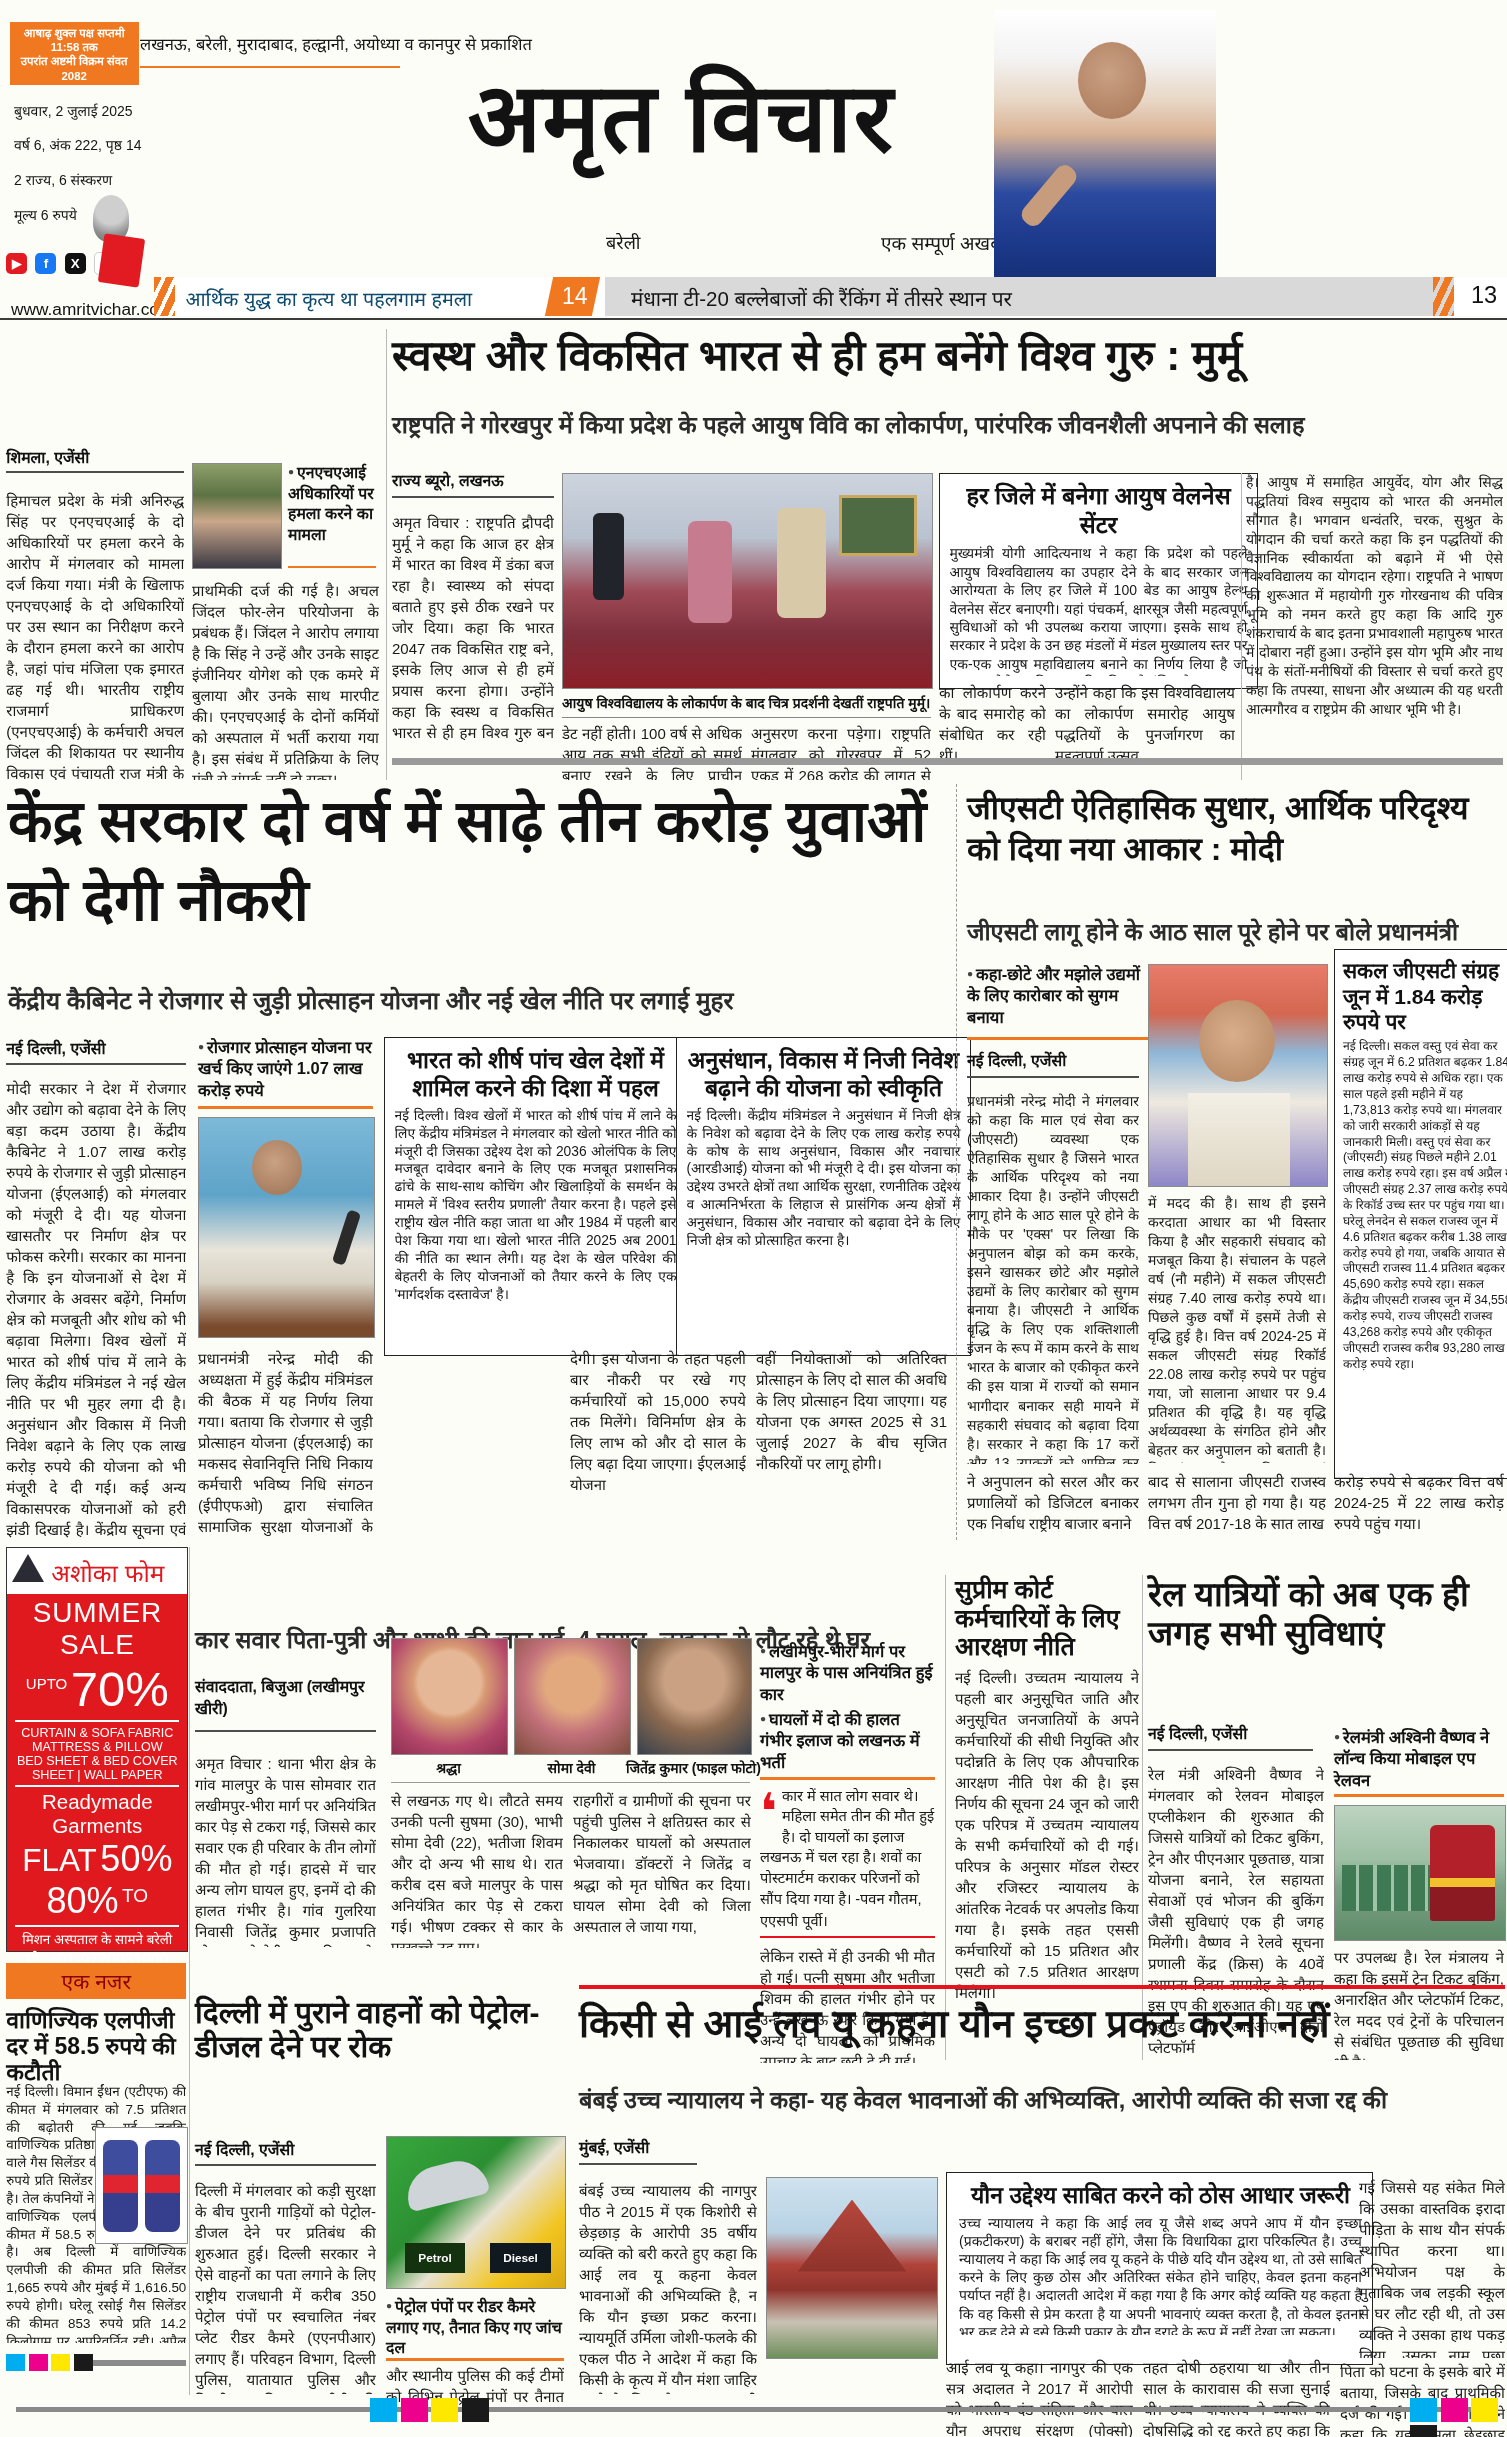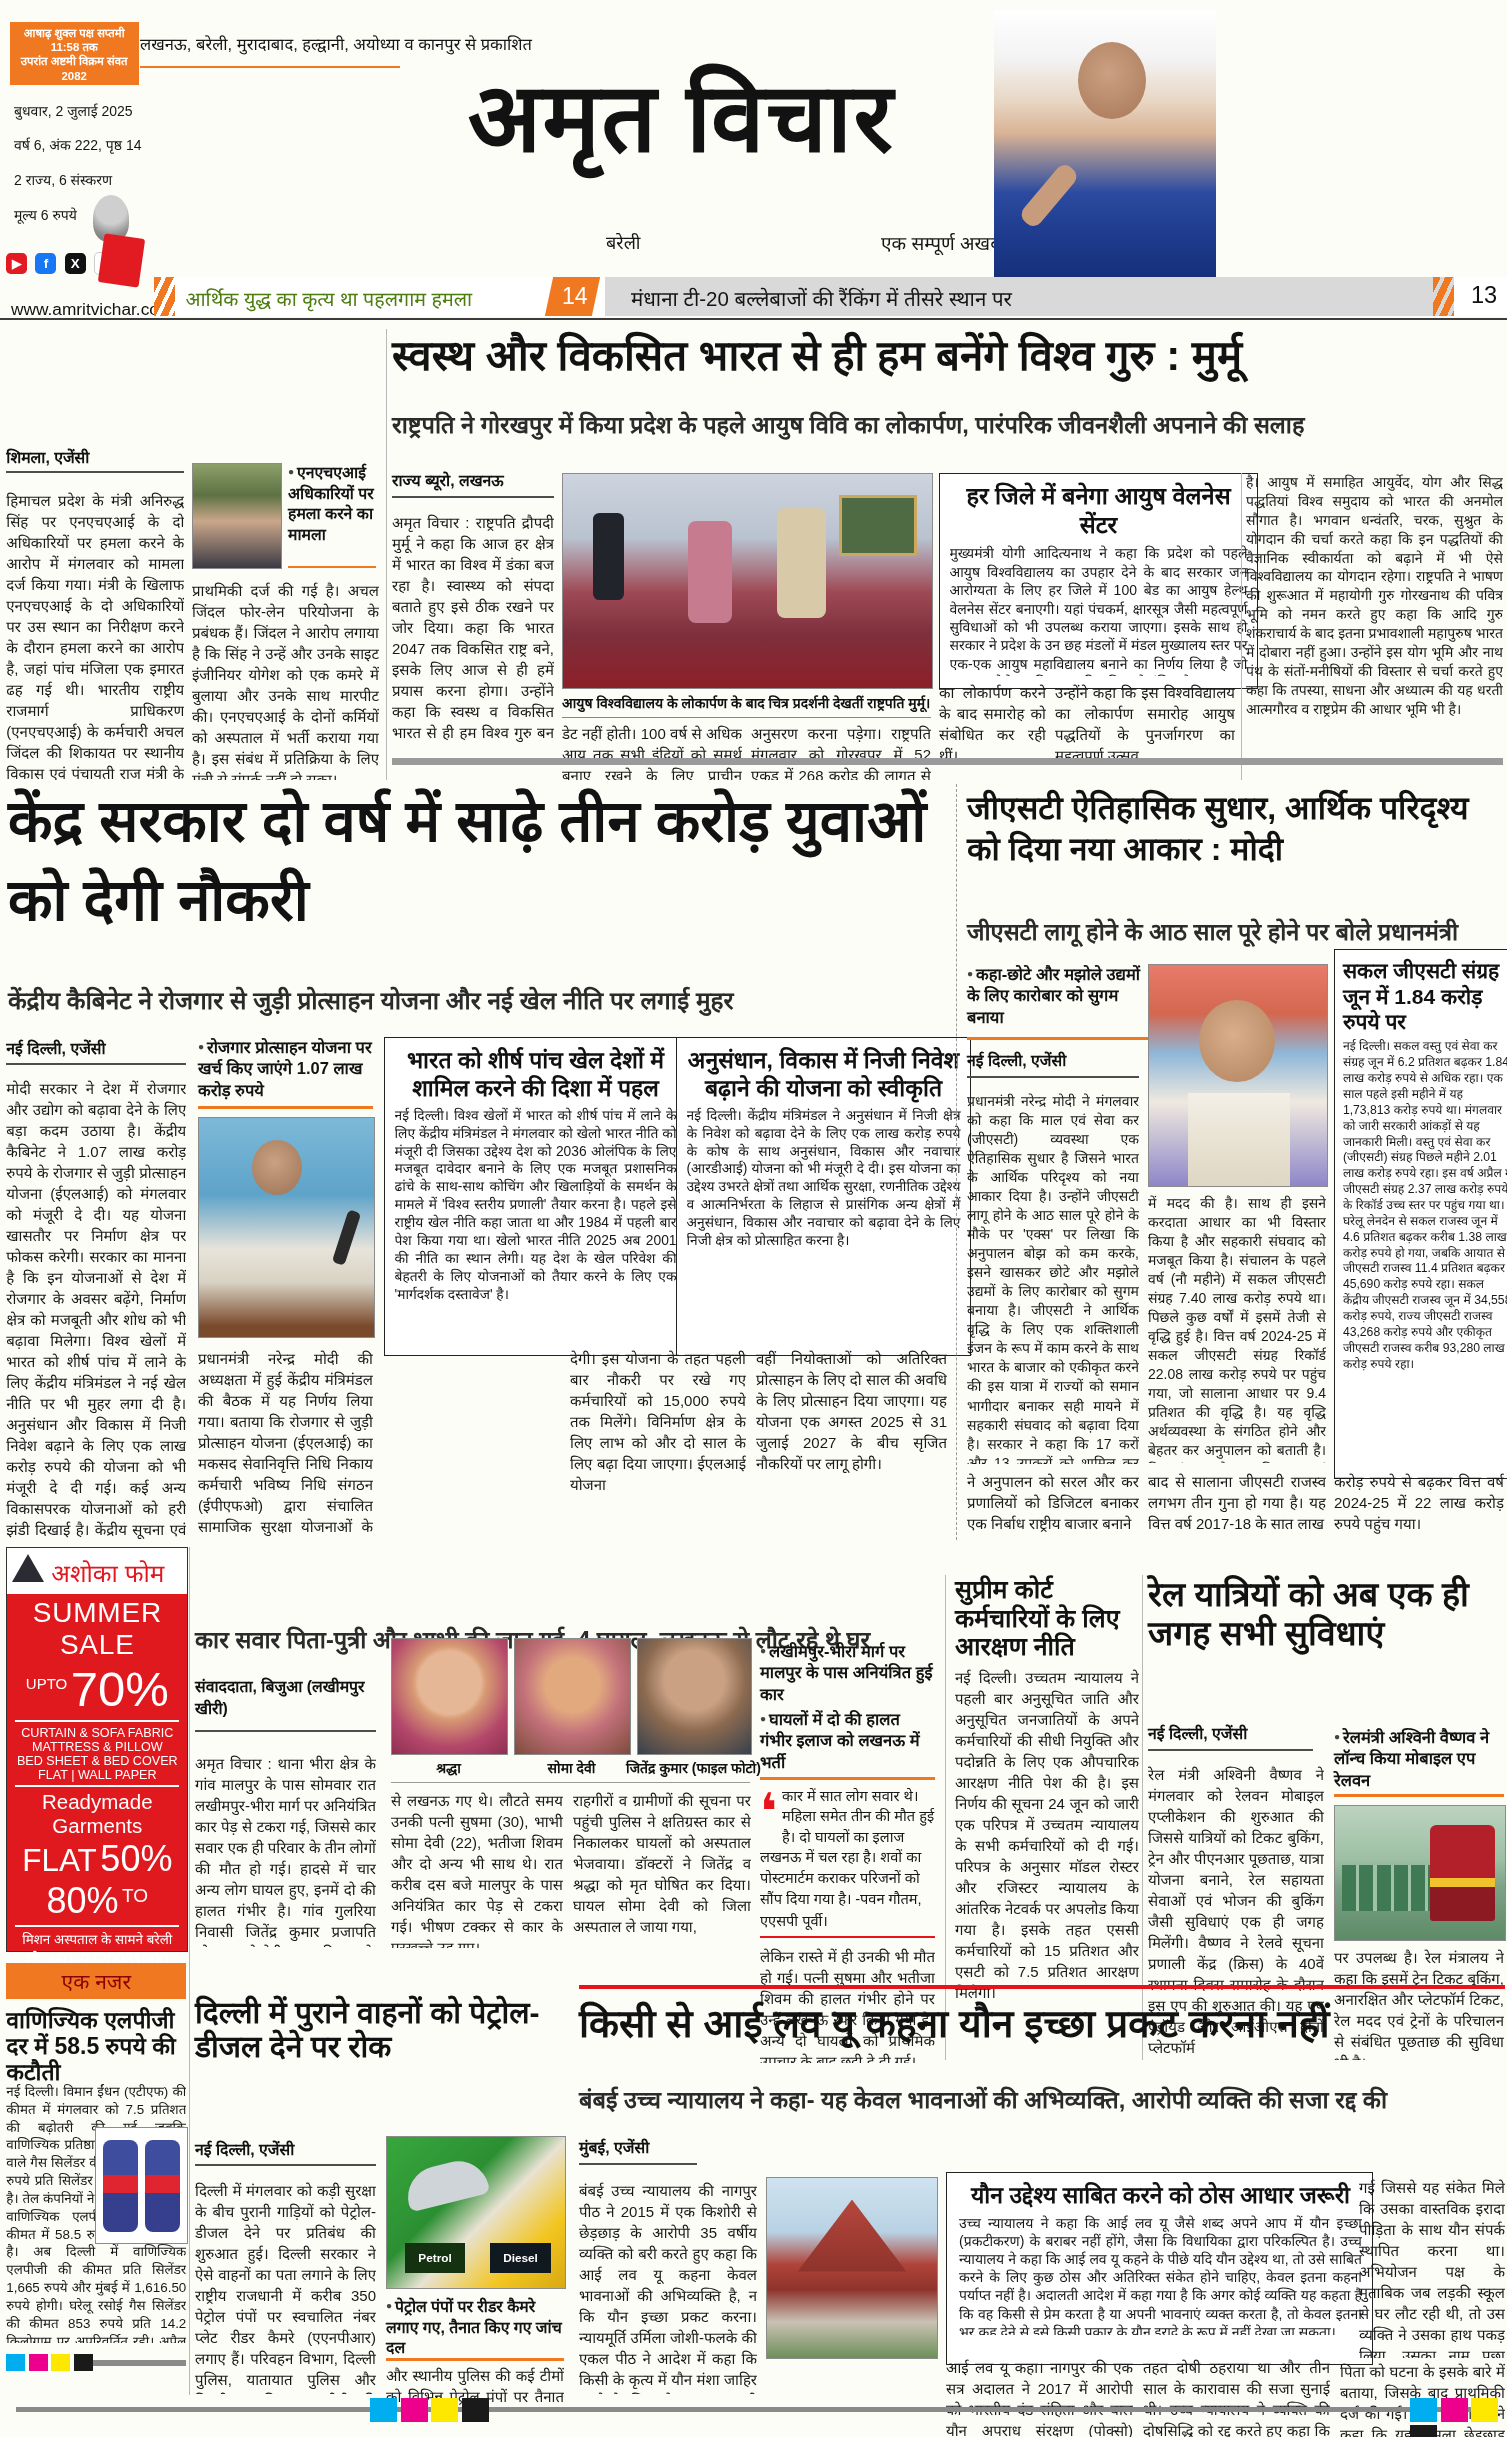--- a/index.html
+++ b/index.html
@@ -56,21 +56,21 @@
   <div class="abs" style="left:101px;top:236px;width:41px;height:49px;background:#e21b22;border-radius:3.2px;transform:rotate(8deg);"></div>
   <div class="abs b" style="left:11px;top:299px;font-size:17.3px;color:#111;cursor:pointer;">www.amritvichar.com</div>
 
   <div class="abs photo" style="left:994px;top:9.5px;width:222px;height:268px;border:none;background:linear-gradient(180deg,#ffffff 0%,#f3f3f3 18%,#e8d6c4 34%,#d9b394 46%,#2c4ba0 68%,#1d3a8c 85%,#16307a 100%);">
     <div style="position:absolute;left:38%;top:12%;width:68px;height:77px;border-radius:50%;background:radial-gradient(circle at 45% 40%,#caa183,#a87757);"></div>
     <div style="position:absolute;left:20%;top:56%;width:22px;height:71px;background:#c79c7d;border-radius:9.5px;transform:rotate(40deg);"></div>
   </div>
 
   <div class="abs" style="left:154px;top:277px;width:1354px;height:39px;background:#fff;">
     <div class="abs" style="left:0;top:0;width:20.5px;height:39px;background:repeating-linear-gradient(115deg,#f07820 0 7px,#fff 7px 11px);"></div>
-    <div class="abs b" style="left:31.5px;top:7.9px;font-size:19.7px;color:#4d7c0f;">आर्थिक युद्ध का कृत्य था पहलगाम हमला</div>
+    <div class="abs b" style="left:31.5px;top:7.9px;font-size:19.7px;color:#0c4a6e;">आर्थिक युद्ध का कृत्य था पहलगाम हमला</div>
     <div class="abs" style="left:395px;top:0;width:47px;height:39px;background:#f07820;transform:skewX(-12deg);"></div>
     <div class="abs b" style="left:408px;top:5.5px;font-size:23px;color:#fff;">14</div>
     <div class="abs" style="left:451px;top:0;width:903px;height:39px;background:#d9d9d9;"></div>
     <div class="abs b" style="left:477px;top:7px;font-size:20.5px;color:#141414;">मंधाना टी-20 बल्लेबाजों की रैंकिंग में तीसरे स्थान पर</div>
     <div class="abs" style="left:1279px;top:0;width:20.5px;height:39px;background:repeating-linear-gradient(115deg,#f07820 0 7px,#d9d9d9 7px 11px);"></div>
     <div class="abs" style="left:1300px;top:0;width:54px;height:39px;background:#fff;"></div>
     <div class="abs b" style="left:1317px;top:4.7px;font-size:23.6px;color:#111;">13</div>
   </div>
   <div class="abs" style="left:0;top:318px;width:1508px;height:2.4px;background:#3c3c3c;"></div>
 
@@ -159,21 +159,21 @@
       <div class="b" style="position:absolute;left:44px;top:7.9px;font-size:24.4px;color:#e0191f;">अशोका फोम</div>
     </div>
     <div style="color:#fff;text-align:center;">
       <div class="b" style="font-size:28px;letter-spacing:0.8px;margin-top:3.2px;">SUMMER SALE</div>
       <span class="b" style="font-size:15px;vertical-align:17.3px;">UPTO</span>
       <span class="b" style="font-size:49px;">70%</span>
       <div style="border-top:2.4px solid #fff;margin:3.2px 7.9px;"></div>
       <div class="b" style="font-size:12.6px;">CURTAIN &amp; SOFA FABRIC</div>
       <div class="b" style="font-size:12.6px;">MATTRESS &amp; PILLOW</div>
       <div class="b" style="font-size:12.6px;">BED SHEET &amp; BED COVER</div>
-      <div class="b" style="font-size:12.6px;">FLAT | WALL PAPER</div>
+      <div class="b" style="font-size:12.6px;">SHEET | WALL PAPER</div>
       <div style="border-top:2.4px solid #fff;margin:3.2px 7.9px;"></div>
       <div class="b" style="font-size:20.5px;">Readymade Garments</div>
       <div>
         <span class="b" style="font-size:31.5px;">FLAT</span>
         <span class="b" style="font-size:36px;">50%</span>
       </div>
       <div>
         <span class="b" style="font-size:36px;">80%</span>
         <span class="b" style="font-size:19px;vertical-align:11px;">TO</span>
       </div>

